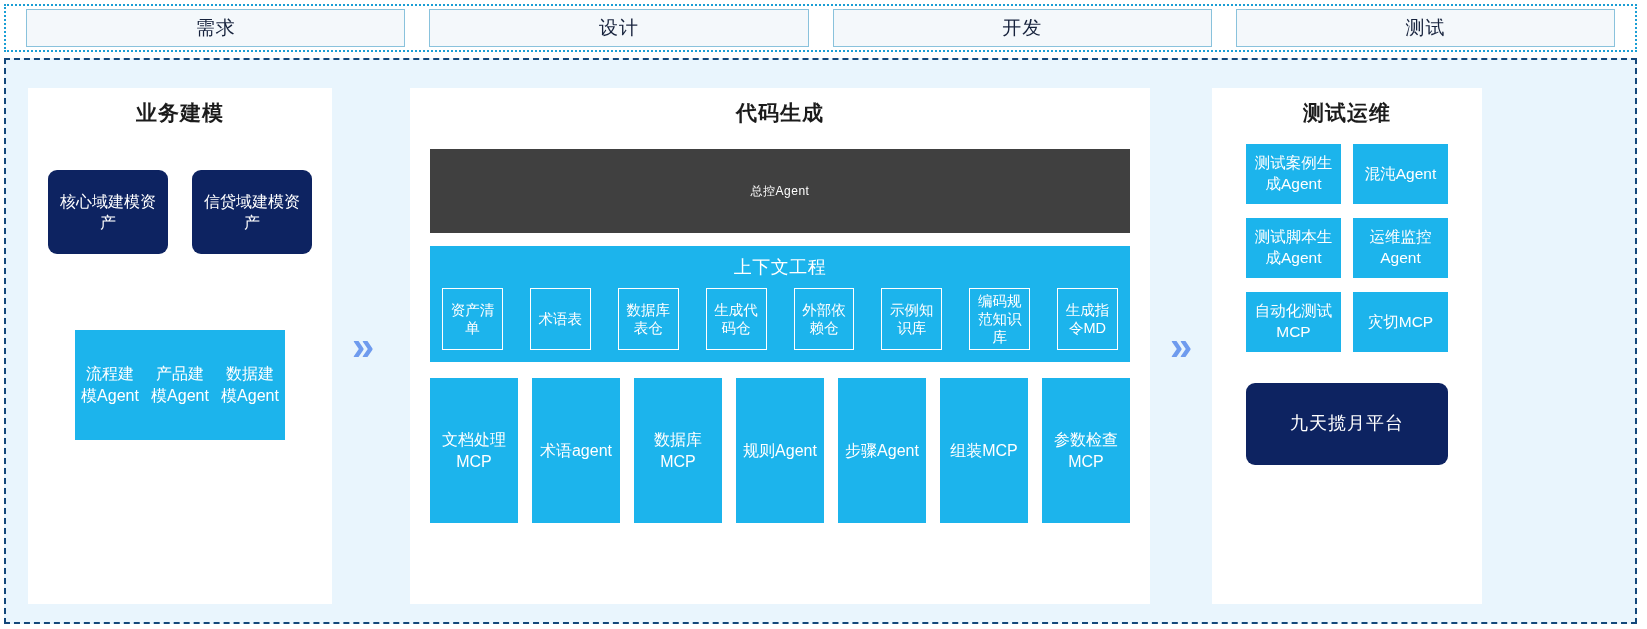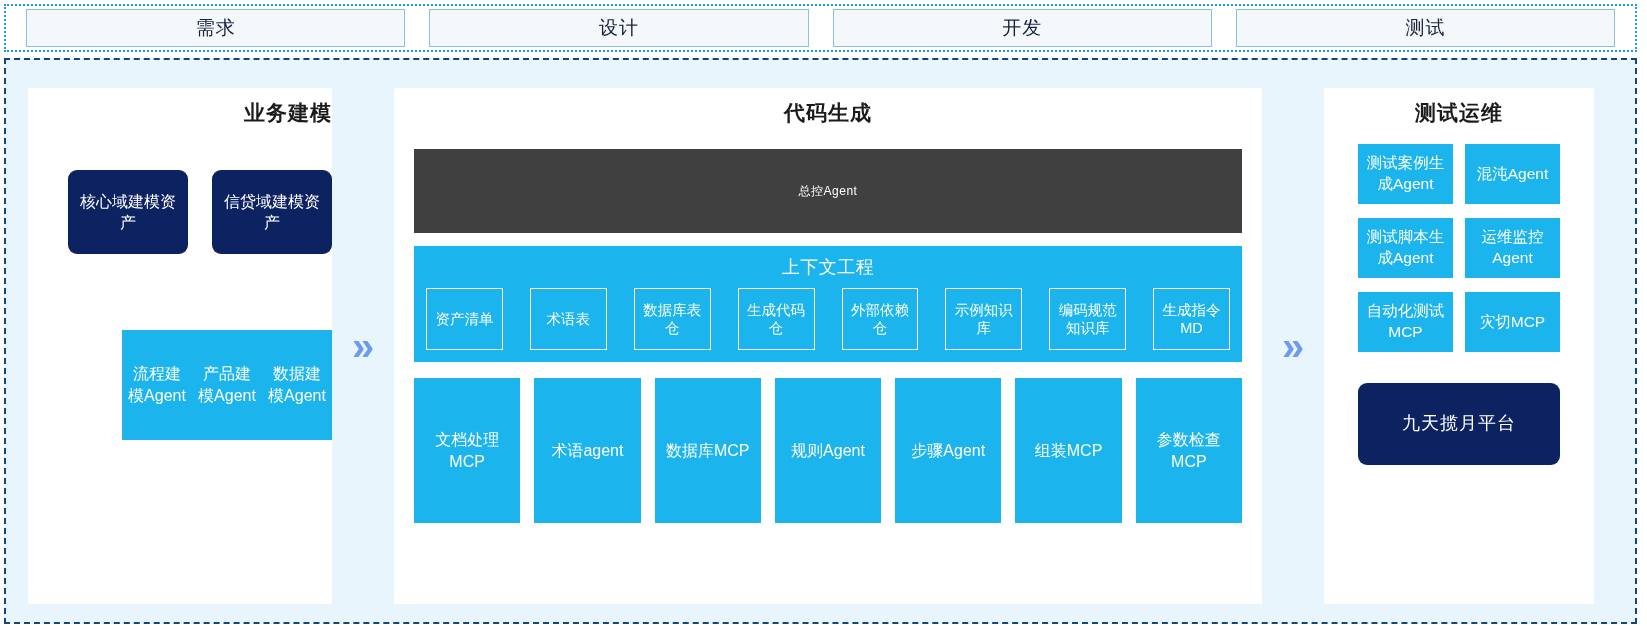--- a/index.html
+++ b/index.html
@@ -56,22 +56,22 @@
     align-items: stretch;
     padding: 28px 22px 18px 22px;
   }
 
   .panel {
     background: #ffffff;
     position: relative;
     display: flex;
     flex-direction: column;
   }
-  #panel-biz   { width: 304px; align-items: flex-end; }
-  #panel-code  { width: 868px; }
+  #panel-biz   { width: 304px; }
+  #panel-code  { width: 740px; margin-left: 16px; }
   #panel-test  { width: 270px; }
 
   .panel-title {
     text-align: center;
     font-size: 21px;
     font-weight: bold;
     color: #1b1b1b;
     padding-top: 11px;
     letter-spacing: 1px;
   }

